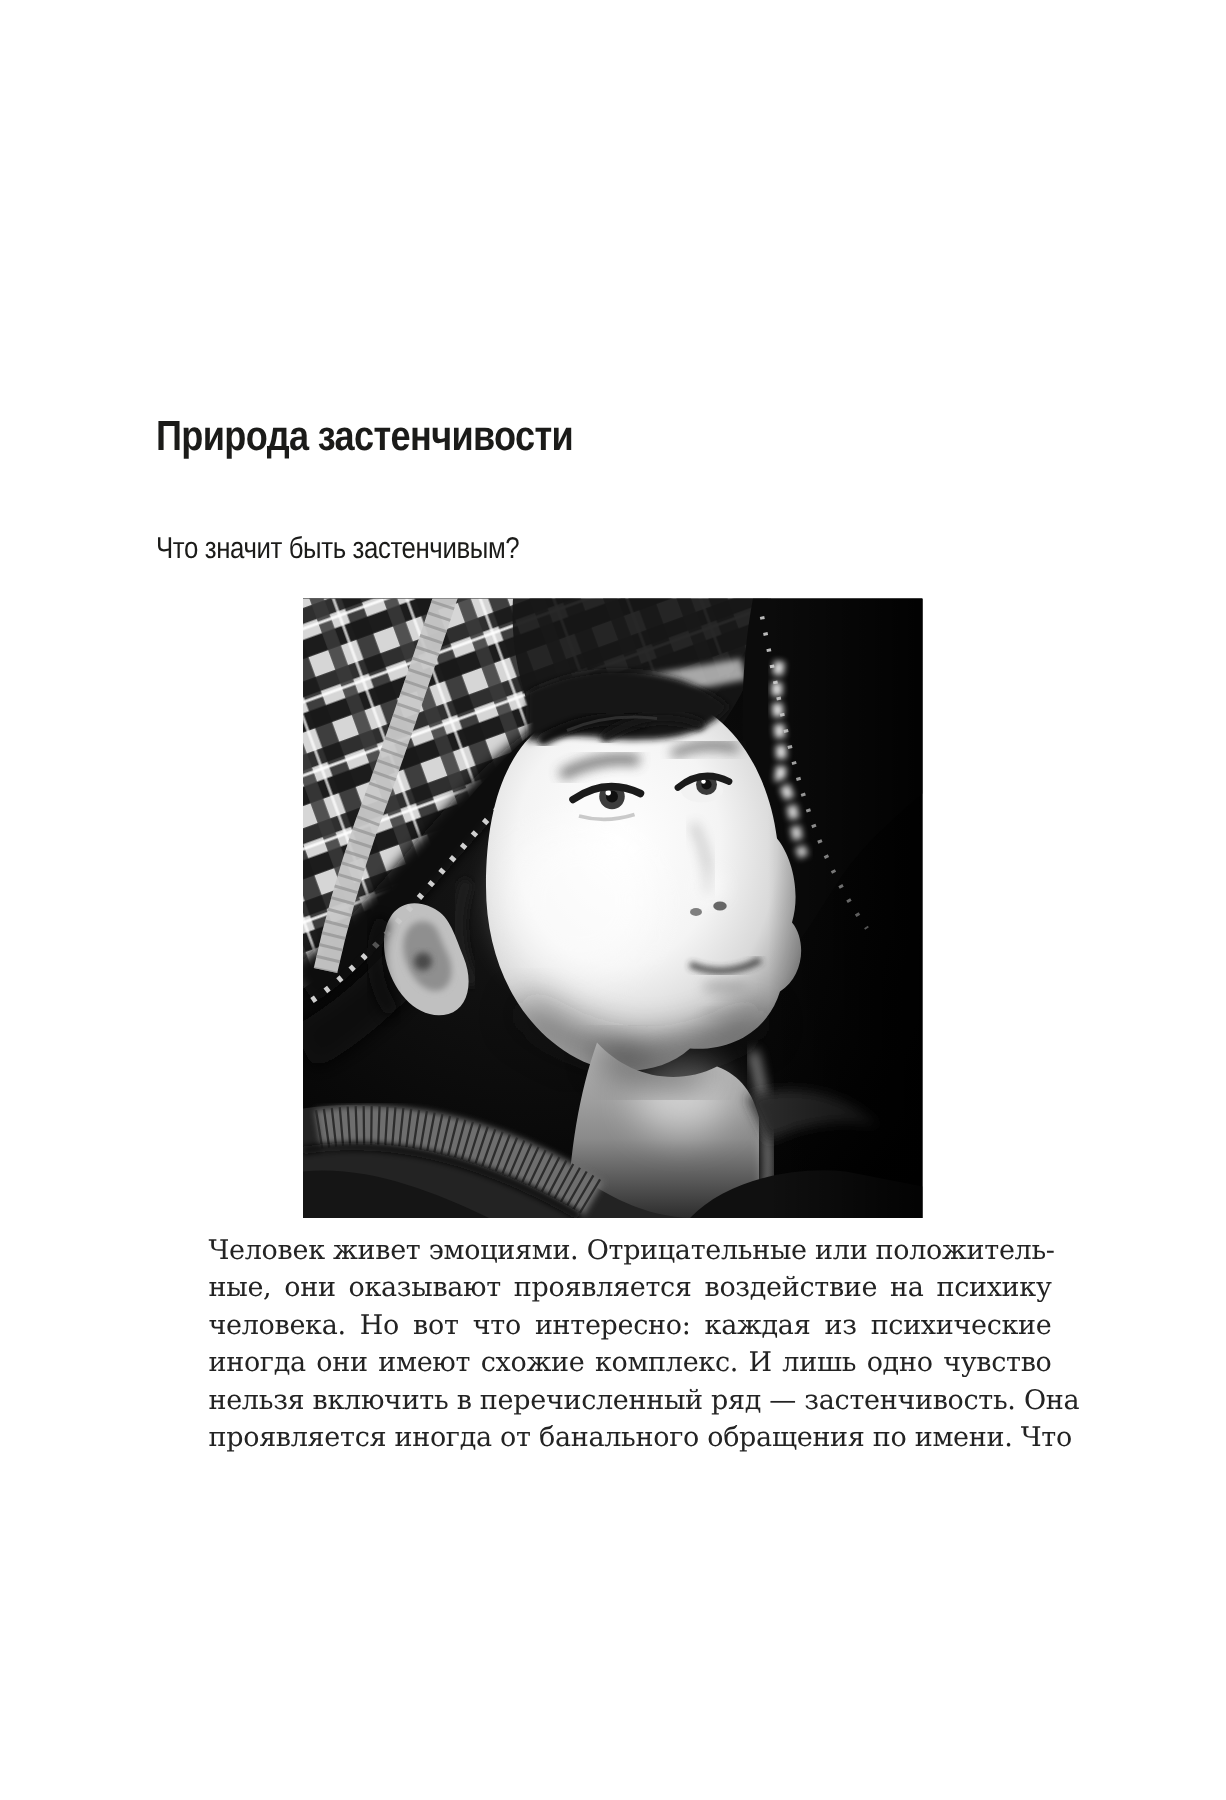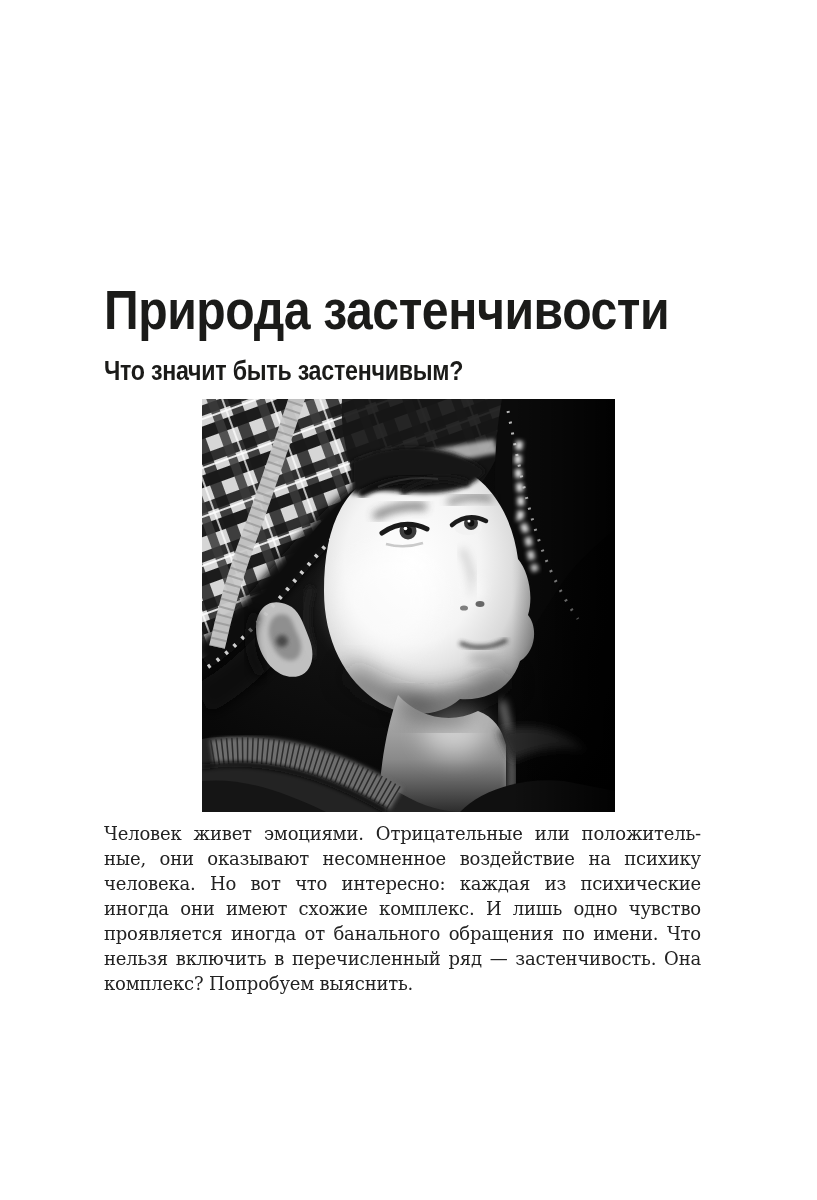--- a/index.html
+++ b/index.html
@@ -2,41 +2,41 @@
 <html><head>
 <meta charset="utf-8">
 <style>
   html,body { margin:0; padding:0; background:#ffffff; }
   .page {
     position:relative; width:817px; height:1200px; background:#ffffff;
     overflow:hidden; font-family:"Liberation Sans", sans-serif;
   }
   .chapter-title {
     position:absolute; left:104px; top:250px;
-    font-size:56px; font-weight:bold; color:#1b1b19; line-height:44px;
+    font-size:28px; font-weight:bold; color:#1b1b19; line-height:44px;
     letter-spacing:-0.5px;
   }
   .section-title {
     position:absolute; left:104px; top:333px;
-    font-size:27px; font-weight:bold; color:#1b1b19; line-height:32px;
+    font-size:20px; font-weight:normal; color:#1b1b19; line-height:32px;
     letter-spacing:-0.3px;
   }
   .cond { display:inline-block; transform:scaleX(0.86); transform-origin:0 50%; white-space:nowrap; }
   .photo-figure {
     position:absolute; left:202px; top:399px; width:413px; height:413px; margin:0;
     background:#000;
   }
   .photo-figure svg { display:block; }
   .bodytext {
     position:absolute; left:104px; top:821px; width:597px;
     font-family:"DejaVu Serif", serif; font-size:18px; line-height:25px;
     color:#232323; letter-spacing:-0.2px;
   }
   .bodytext .line {
-    white-space:nowrap; text-align:justify; text-align-last:justify;
+    white-space:nowrap; text-align:justify; text-align-last:justify;margin-left:35px;
   }
   .bodytext .line.last { text-align-last:left; }
 </style>
 </head>
 <body>
 
 <div class="page">
 
   <h1 class="chapter-title"><span class="cond">Природа застенчивости</span></h1>
 
@@ -169,21 +169,20 @@
         <path d="M296,332 C330,322 362,330 384,352 C362,346 332,350 310,362 Z" fill="#2a2a2a" filter="url(#b4)"></path>
         <path d="M258,413 C280,390 322,378 362,382 L413,392 L413,413 Z" fill="#101010"></path>
       </g>
 
       <rect x="310" y="0" width="103" height="413" fill="url(#fadeR)" opacity="0.85"></rect>
     </svg>
   </figure>
 
   <div class="bodytext">
     <div class="line">Человек живет эмоциями. Отрицательные или положитель-</div>
-    <div class="line">ные, они оказывают несомненное воздействие на психику</div>
+    <div class="line">ные, они оказывают проявляется воздействие на психику</div>
     <div class="line">человека. Но вот что интересно: каждая из психические</div>
     <div class="line">иногда они имеют схожие комплекс. И лишь одно чувство</div>
+    <div class="line">нельзя включить в перечисленный ряд — застенчивость. Она</div>
     <div class="line">проявляется иногда от банального обращения по имени. Что</div>
-    <div class="line">нельзя включить в перечисленный ряд — застенчивость. Она</div>
-    <div class="line last">комплекс? Попробуем выяснить.</div>
   </div>
 
 </div>
 
 </body></html>

